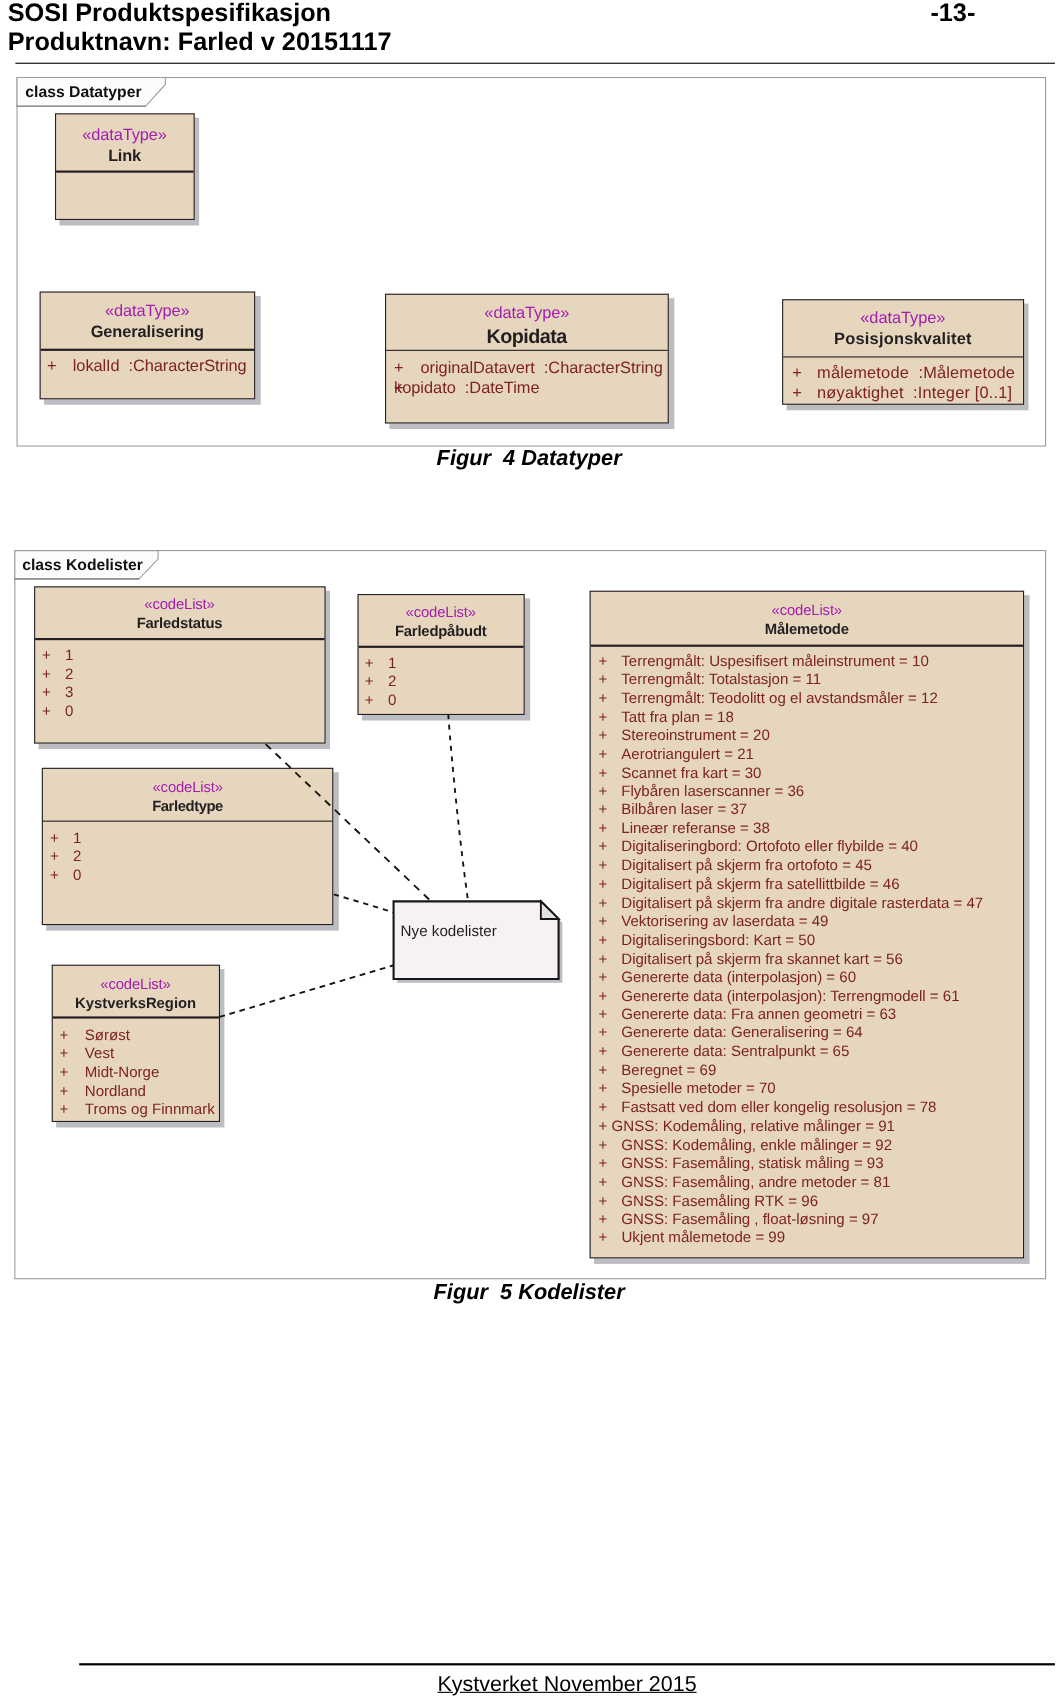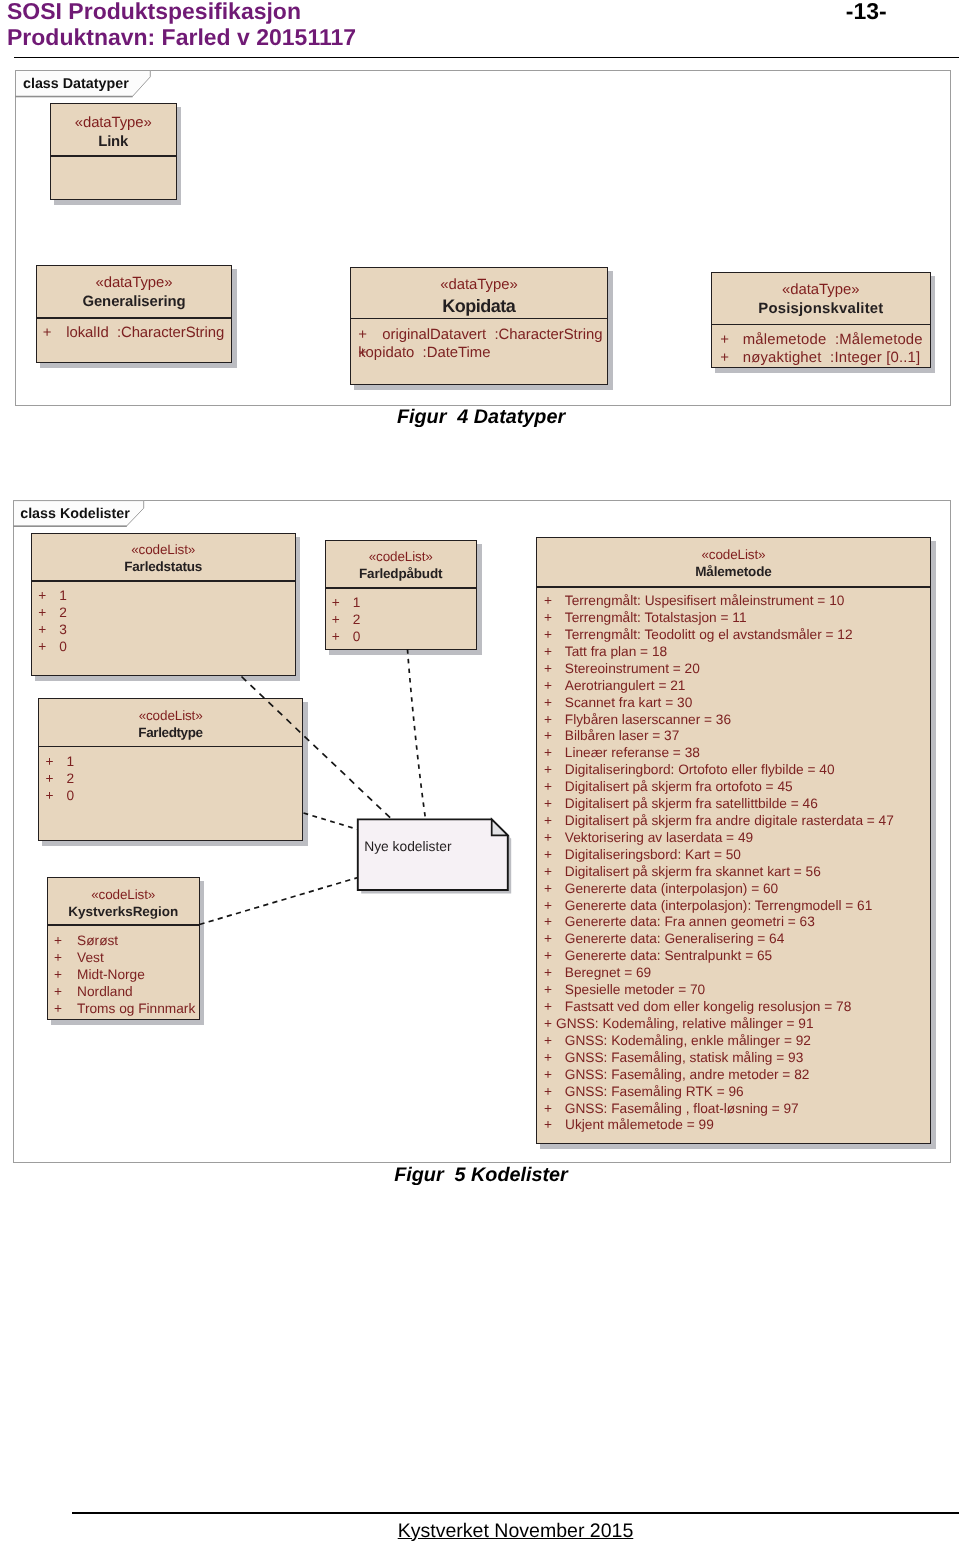--- a/index.html
+++ b/index.html
@@ -3,33 +3,33 @@
 <meta charset="utf-8">
 <title>SOSI Produktspesifikasjon</title>
 <style>
   html,body{margin:0;padding:0;}
   body{width:960px;height:1543px;background:#ffffff;font-family:"Liberation Sans",sans-serif;position:relative;overflow:hidden;
        -webkit-font-smoothing:antialiased;text-rendering:geometricPrecision;}
   .page{will-change:transform;}
   .page{position:absolute;left:0;top:0;width:960px;height:1543px;}
 
   
-  .hdr-title{position:absolute;font-weight:bold;font-size:23px;color:#701a75;white-space:pre;line-height:1;}
+  .hdr-title{position:absolute;font-weight:bold;font-size:23px;color:#000000;white-space:pre;line-height:1;}
   #hdr-page{position:absolute;font-weight:bold;font-size:23px;color:#000;line-height:1;white-space:pre;}
   .rule{position:absolute;background:#000;}
 
   
   .frame{position:absolute;border:1px solid #9d9d9d;box-sizing:border-box;background:#fff;}
   .tab-lbl{position:absolute;font-weight:bold;font-size:14.3px;color:#111;white-space:nowrap;line-height:1;}
 
   
   .shadow{position:absolute;background:#bcbdc2;}
   .uml{position:absolute;box-sizing:border-box;border:1.5px solid #231f20;background:#e7d6be;}
   .uml .hd{position:relative;box-sizing:border-box;overflow:hidden;}
-  .uml .ster{position:absolute;left:0;right:0;font-size:13.5px;color:#7f1d1d;line-height:1;text-align:center;}
+  .uml .ster{position:absolute;left:0;right:0;font-size:13.5px;color:#a21caf;line-height:1;text-align:center;}
   .uml .nm{position:absolute;left:0;right:0;font-size:13.5px;font-weight:bold;color:#231f20;line-height:1;text-align:center;}
   .uml .sep{position:absolute;left:0;right:0;height:1.5px;background:#231f20;}
   .uml .body{position:absolute;left:0;right:0;bottom:0;overflow:hidden;}
   .uml .attr{position:absolute;white-space:pre;color:#7d2222;font-size:13.7px;line-height:1;}
   .uml .attr .pl{position:absolute;left:0;top:0;}
   .uml .attr .av{display:inline-block;}
 
   
   .note-txt{position:absolute;font-size:13.8px;color:#231f20;white-space:nowrap;line-height:1;}
 
@@ -195,21 +195,21 @@
     <div class="attr" style="left:7.0px;top:311.08px;font-size:13.7px;letter-spacing:0.0px;"><span class="pl">+</span><span class="av" style="margin-left:20.80px;">Genererte data (interpolasjon): Terrengmodell = 61</span></div>
     <div class="attr" style="left:7.0px;top:327.99px;font-size:13.7px;letter-spacing:0.0px;"><span class="pl">+</span><span class="av" style="margin-left:20.80px;">Genererte data: Fra annen geometri = 63</span></div>
     <div class="attr" style="left:7.0px;top:344.90px;font-size:13.7px;letter-spacing:0.0px;"><span class="pl">+</span><span class="av" style="margin-left:20.80px;">Genererte data: Generalisering = 64</span></div>
     <div class="attr" style="left:7.0px;top:361.81px;font-size:13.7px;letter-spacing:0.0px;"><span class="pl">+</span><span class="av" style="margin-left:20.80px;">Genererte data: Sentralpunkt = 65</span></div>
     <div class="attr" style="left:7.0px;top:378.72px;font-size:13.7px;letter-spacing:0.0px;"><span class="pl">+</span><span class="av" style="margin-left:20.80px;">Beregnet = 69</span></div>
     <div class="attr" style="left:7.0px;top:395.63px;font-size:13.7px;letter-spacing:0.0px;"><span class="pl">+</span><span class="av" style="margin-left:20.80px;">Spesielle metoder = 70</span></div>
     <div class="attr" style="left:7.0px;top:412.54px;font-size:13.7px;letter-spacing:0.0px;"><span class="pl">+</span><span class="av" style="margin-left:20.80px;">Fastsatt ved dom eller kongelig resolusjon = 78</span></div>
     <div class="attr" style="left:7.0px;top:429.45px;font-size:13.7px;letter-spacing:0.0px;"><span class="pl">+</span><span class="av" style="margin-left:12px;">GNSS: Kodemåling, relative målinger = 91</span></div>
     <div class="attr" style="left:7.0px;top:446.36px;font-size:13.7px;letter-spacing:0.0px;"><span class="pl">+</span><span class="av" style="margin-left:20.80px;">GNSS: Kodemåling, enkle målinger = 92</span></div>
     <div class="attr" style="left:7.0px;top:463.27px;font-size:13.7px;letter-spacing:0.0px;"><span class="pl">+</span><span class="av" style="margin-left:20.80px;">GNSS: Fasemåling, statisk måling = 93</span></div>
-    <div class="attr" style="left:7.0px;top:480.18px;font-size:13.7px;letter-spacing:0.0px;"><span class="pl">+</span><span class="av" style="margin-left:20.80px;">GNSS: Fasemåling, andre metoder = 82</span></div>
+    <div class="attr" style="left:7.0px;top:480.18px;font-size:13.7px;letter-spacing:0.0px;"><span class="pl">+</span><span class="av" style="margin-left:20.80px;">GNSS: Fasemåling, andre metoder = 81</span></div>
     <div class="attr" style="left:7.0px;top:497.09px;font-size:13.7px;letter-spacing:0.0px;"><span class="pl">+</span><span class="av" style="margin-left:20.80px;">GNSS: Fasemåling RTK = 96</span></div>
     <div class="attr" style="left:7.0px;top:514.00px;font-size:13.7px;letter-spacing:0.0px;"><span class="pl">+</span><span class="av" style="margin-left:20.80px;">GNSS: Fasemåling , float-løsning = 97</span></div>
     <div class="attr" style="left:7.0px;top:530.91px;font-size:13.7px;letter-spacing:0.0px;"><span class="pl">+</span><span class="av" style="margin-left:21px;">Ukjent målemetode = 99</span></div>
   </div>
 </div>
 
   <svg class="svg-layer" width="960" height="1543" viewBox="0 0 960 1543">
     <path d="M241.5 676.5 L391.5 819" fill="none" stroke="#141414" stroke-width="1.7" stroke-dasharray="6.6 5.8"></path>
     <path d="M407.5 649.5 C 411 697, 418.5 770, 425.5 819" fill="none" stroke="#141414" stroke-width="1.7" stroke-dasharray="4.5 5.1"></path>
     <path d="M303.5 813 L358 829.5" fill="none" stroke="#141414" stroke-width="1.7" stroke-dasharray="4.8 4.5"></path>

